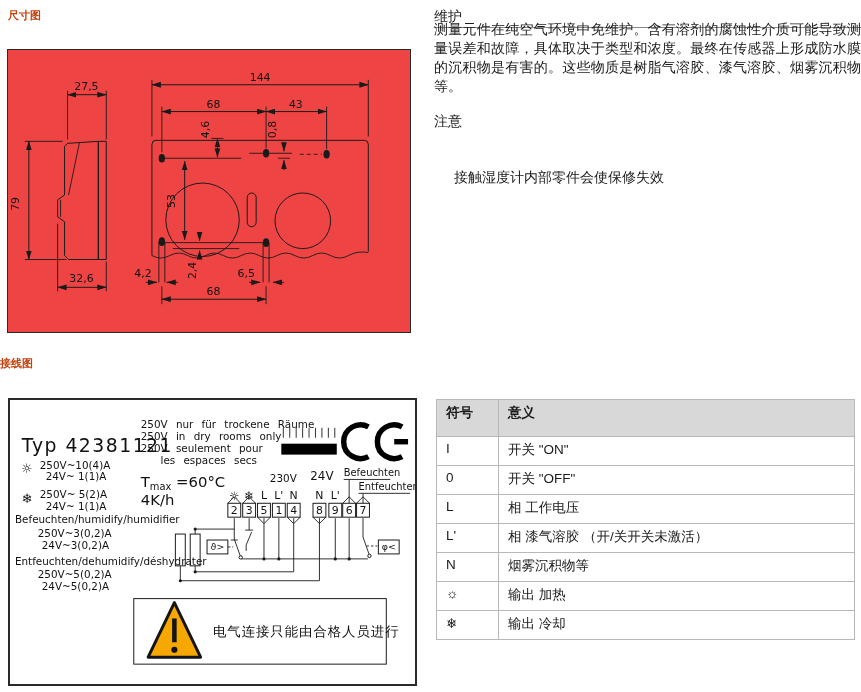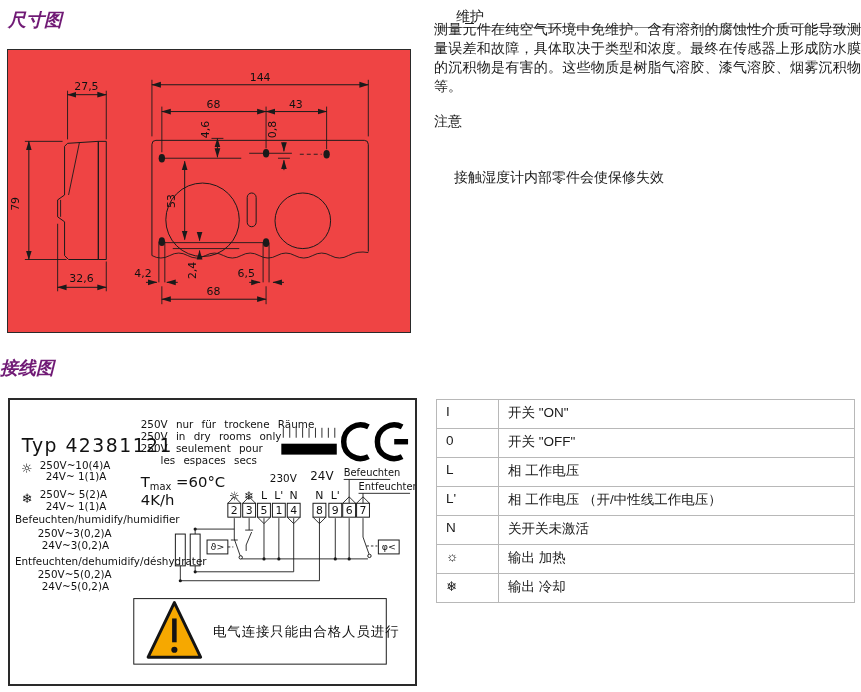--- a/index.html
+++ b/index.html
@@ -1,19 +1,19 @@
 <!DOCTYPE html>
 <html><head>
 <meta charset="utf-8">
 <style>
   html,body{margin:0;padding:0;background:#fff;}
   body{width:861px;height:692px;position:relative;overflow:hidden;
        font-family:"Liberation Sans","DejaVu Sans",sans-serif;color:#111;}
   .abs{position:absolute;}
-  .h-cn{font-size:18px;font-weight:bold;color:#701a75;font-style:italic;}
+  .h-cn{font-size:11px;font-weight:bold;color:#c2410c;}
   .frame{border:1px solid #2a2a2a;background:#ef4444;box-sizing:border-box;}
   .frame2{border:2px solid #2a2a2a;background:#fff;box-sizing:border-box;}
   .rc-title{font-size:14px;color:#1a1a1a;}
   .rc-rule{border:0;border-top:1px solid #8a8a8a;height:0;margin:0;}
   .rc-body{font-size:14px;line-height:19px;text-align:justify;color:#1a1a1a;}
   table.sym{border-collapse:collapse;width:419px;font-size:13.5px;color:#1a1a1a;}
   table.sym td,table.sym th{border:1px solid #b8b8b8;text-align:left;vertical-align:top;
       padding:4px 8px 2px 9px;}
   table.sym th{background:#d8d8d8;font-weight:bold;height:30px;}
   table.sym td{height:22px;}
@@ -239,47 +239,51 @@
     <g>
       <path d="M166,204 L192.5,259 L139.5,259 Z" fill="#F6A800" stroke="#141414" stroke-width="3" stroke-linejoin="round"></path>
       <path d="M166,220 V244" stroke="#141414" stroke-width="4.6" fill="none"></path>
       <circle cx="166" cy="251.5" r="3.1" fill="#141414"></circle>
     </g>
     <text x="205" y="238" font-size="13.5" letter-spacing="1">电气连接只能由合格人员进行</text>
   </g>
 </svg>
 </div>
 
-<div class="abs rc-title" style="left:456px;top:8px;">维护</div>
+<div class="abs rc-title" style="left:434px;top:8px;">维护</div>
 <hr class="abs rc-rule" style="left:434px;top:27px;width:427px;">
 <div class="abs rc-body" style="left:434px;top:20px;width:427px;">测量元件在纯空气环境中免维护。含有溶剂的腐蚀性介质可能导致测量误差和故障，具体取决于类型和浓度。最终在传感器上形成防水膜的沉积物是有害的。这些物质是树脂气溶胶、漆气溶胶、烟雾沉积物等。</div>
 <div class="abs rc-title" style="left:434px;top:113px;">注意</div>
 <div class="abs rc-body" style="left:454px;top:168px;width:427px;">接触湿度计内部零件会使保修失效</div>
 
 <table class="sym abs" style="left:436px;top:399px;">
   <tbody>
+      <tr>
+    <th class="symcol">符号</th>
+    <th>意义</th>
+  </tr>
   <tr>
     <td class="symcol">I</td>
     <td>开关 "ON"</td>
   </tr>
   <tr>
     <td class="symcol">0</td>
     <td>开关 "OFF"</td>
   </tr>
   <tr>
     <td class="symcol">L</td>
     <td>相 工作电压</td>
   </tr>
   <tr>
     <td class="symcol">L'</td>
-    <td>相 工作电压 （开/中性线工作电压）</td>
+    <td>相 漆气溶胶 （开/关开关未激活）</td>
   </tr>
   <tr>
     <td class="symcol">N</td>
-    <td>关开关未激活</td>
+    <td>烟雾沉积物等</td>
   </tr>
   <tr>
     <td class="symcol">☼</td>
     <td>输出 加热</td>
   </tr>
   <tr>
     <td class="symcol">❄</td>
     <td>输出 冷却</td>
   </tr>
 </tbody>

